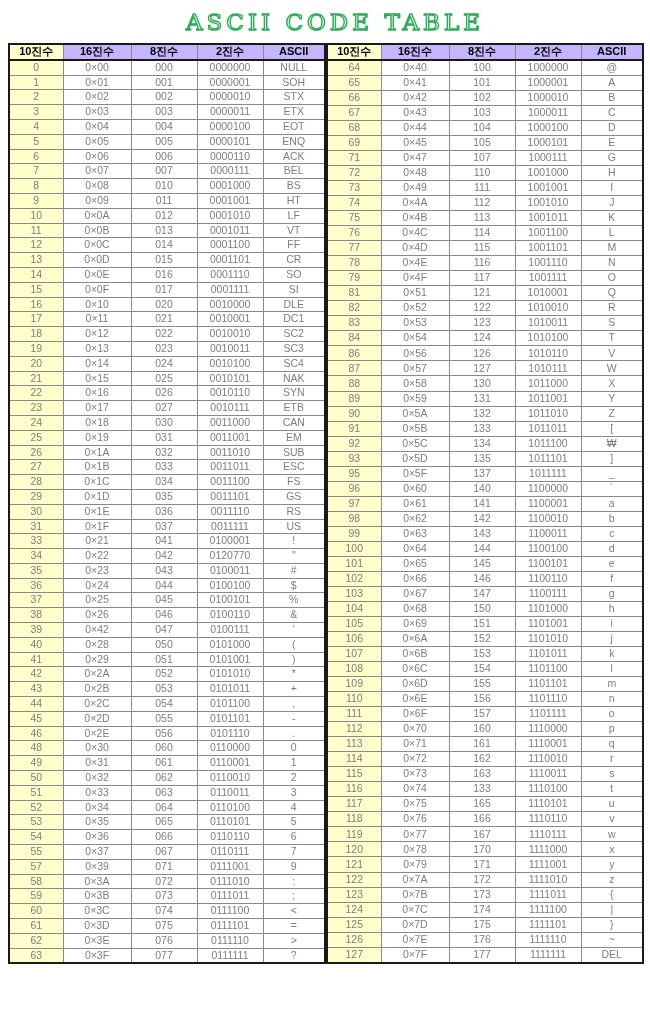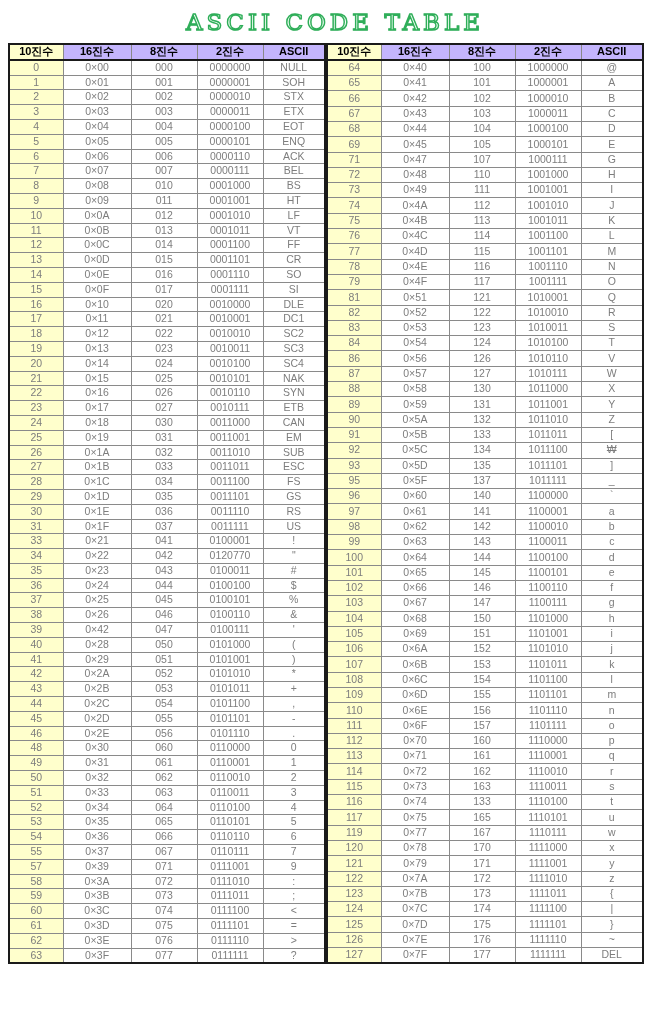--- a/index.html
+++ b/index.html
@@ -871,20 +871,27 @@
             <td>t</td>
           </tr>
           <tr>
             <td class="dec">117</td>
             <td>0×75</td>
             <td>165</td>
             <td>1110101</td>
             <td>u</td>
           </tr>
           <tr>
+            <td class="dec">118</td>
+            <td>0×76</td>
+            <td>166</td>
+            <td>1110110</td>
+            <td>v</td>
+          </tr>
+          <tr>
             <td class="dec">119</td>
             <td>0×77</td>
             <td>167</td>
             <td>1110111</td>
             <td>w</td>
           </tr>
           <tr>
             <td class="dec">120</td>
             <td>0×78</td>
             <td>170</td>

